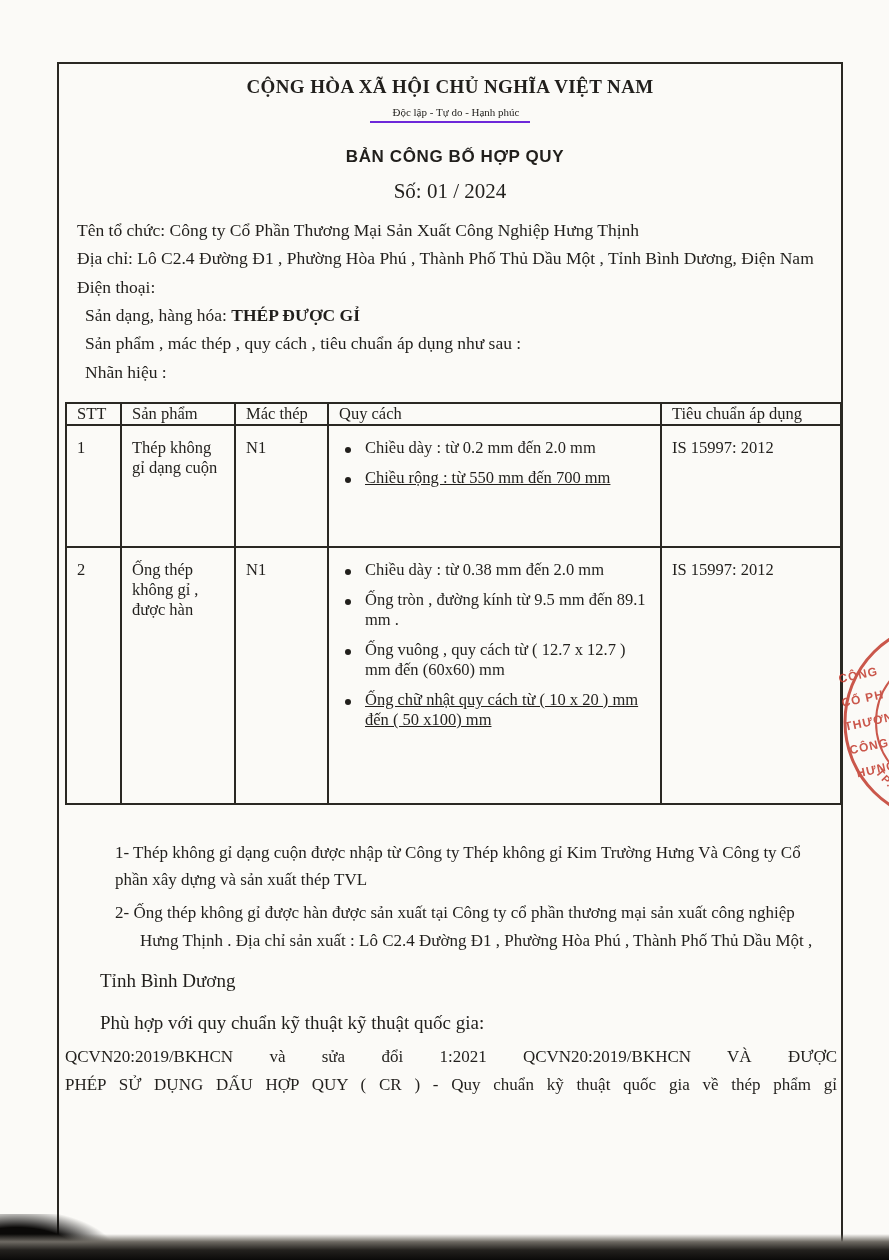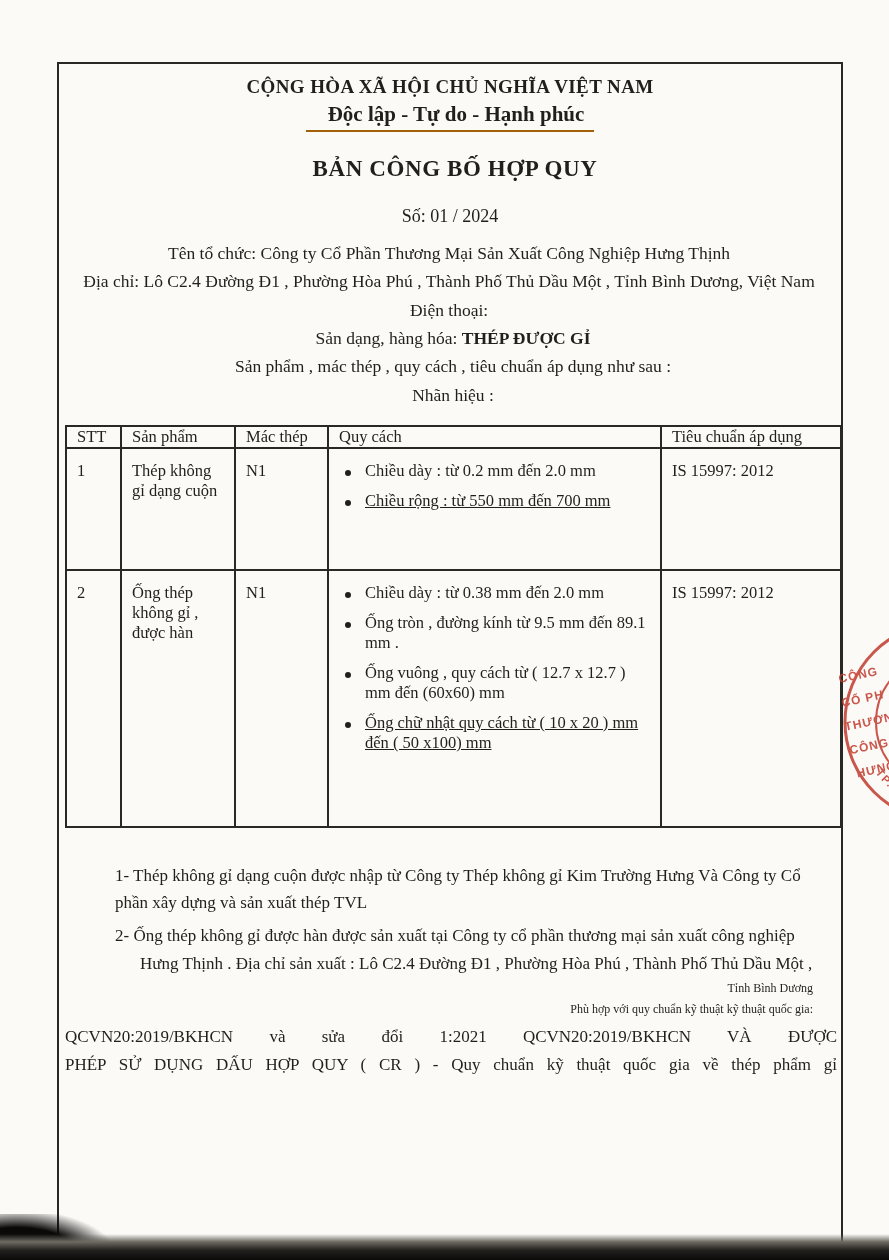--- a/index.html
+++ b/index.html
@@ -24,32 +24,32 @@
     border-bottom: none;
   }
   
   .nat-header { text-align: center; margin-top: 12px; }
   .nat-line1 {
     font-weight: bold; font-size: 19px; letter-spacing: 0.4px;
   }
   .nat-line2-wrap { margin-top: 4px; }
   .nat-line2 {
     display: inline-block;
-    font-weight: bold; font-size: 21px;
-    border-bottom: 2px solid #a16207;
+    font-weight: normal; font-size: 11px;
+    border-bottom: 2px solid #6d28d9;
     padding: 0 10px 3px 22px;
   }
   .doc-title {
     text-align: center; margin-top: 24px;
-    font-family: Liberation Serif, serif;
-    font-weight: bold; font-size: 23px; letter-spacing: 0.6px; padding-left: 10px;
-  }
-  .doc-number { text-align: center; margin-top: 24px; font-size: 18px; }
-  
-  .info { margin: 12px 20px 0 18px; font-size: 17.5px; line-height: 1.62; text-align: center; }
+    font-family: Liberation Sans, sans-serif;
+    font-weight: bold; font-size: 17px; letter-spacing: 0.6px; padding-left: 10px;
+  }
+  .doc-number { text-align: center; margin-top: 12px; font-size: 21px; }
+  
+  .info { margin: 12px 20px 0 18px; font-size: 17.5px; line-height: 1.62; }
   .info p { margin: 0; }
   .info p.indent { padding-left: 8px; }
   .bold { font-weight: bold; }
   
   table.spec-table {
     border-collapse: collapse;
     table-layout: fixed;
     width: 775px;
     margin: 16px 0 0 6px;
     font-size: 16.5px;
@@ -70,21 +70,21 @@
   td.specs li::before {
     content: ""; position: absolute; left: 6px; top: 9px;
     width: 6px; height: 6px; border-radius: 50%; background: #211f1c;
   }
   tr.r1 td { height: 96px; }
   tr.r2 td { height: 231px; }
   
   .notes { margin: 34px 28px 0 56px; font-size: 17px; line-height: 1.6; }
   .notes p { margin: 0 0 6px 0; }
   .notes p.note2 { padding-left: 25px; text-indent: -25px; margin-bottom: 0; }
-  p.plain { margin: 2px 28px 0 41px; font-size: 12px; line-height: 1.6; text-align: right; }
+  p.plain { margin: 12px 28px 0 41px; font-size: 19px; line-height: 1.6; }
   .conformity { margin: 4px 4px 0 6px; font-size: 17px; line-height: 1.65; }
   .conf-line { text-align: justify; text-align-last: justify; }
   
   .stamp { position: absolute; left: 836px; top: 612px; opacity: 0.85; }
   .stamp .ring { fill: none; stroke: var(--stamp-color, #c23b2e); stroke-width: 3; }
   .stamp .ring.thin { stroke-width: 2; }
   .stamp text {
     fill: var(--stamp-color, #c23b2e);
     font-family: "Liberation Sans", sans-serif;
     font-weight: bold;
@@ -113,21 +113,21 @@
       <div class="nat-line2-wrap">
         <span class="nat-line2">Độc lập - Tự do - Hạnh phúc</span>
       </div>
     </div>
 
     <div class="doc-title">BẢN CÔNG BỐ HỢP QUY</div>
     <div class="doc-number">Số: 01 / 2024</div>
 
     <div class="info">
       <p>Tên tổ chức: Công ty Cổ Phần Thương Mại Sản Xuất Công Nghiệp Hưng Thịnh</p>
-      <p>Địa chỉ: Lô C2.4 Đường Đ1 , Phường Hòa Phú , Thành Phố Thủ Dầu Một , Tỉnh Bình Dương, Việt Nam</p>
+      <p>Địa chỉ: Lô C2.4 Đường Đ1 , Phường Hòa Phú , Thành Phố Thủ Dầu Một , Tỉnh Bình Dương, Điện Nam</p>
       <p>Điện thoại:</p>
       <p class="indent"><span>Sản dạng, hàng hóa: </span><span class="bold">THÉP ĐƯỢC GỈ</span></p>
       <p class="indent">Sản phẩm , mác thép , quy cách , tiêu chuẩn áp dụng như sau :</p>
       <p class="indent">Nhãn hiệu :</p>
     </div>
 
     <table class="spec-table">
       <colgroup>
         <col style="width:55px">
           <col style="width:114px">

